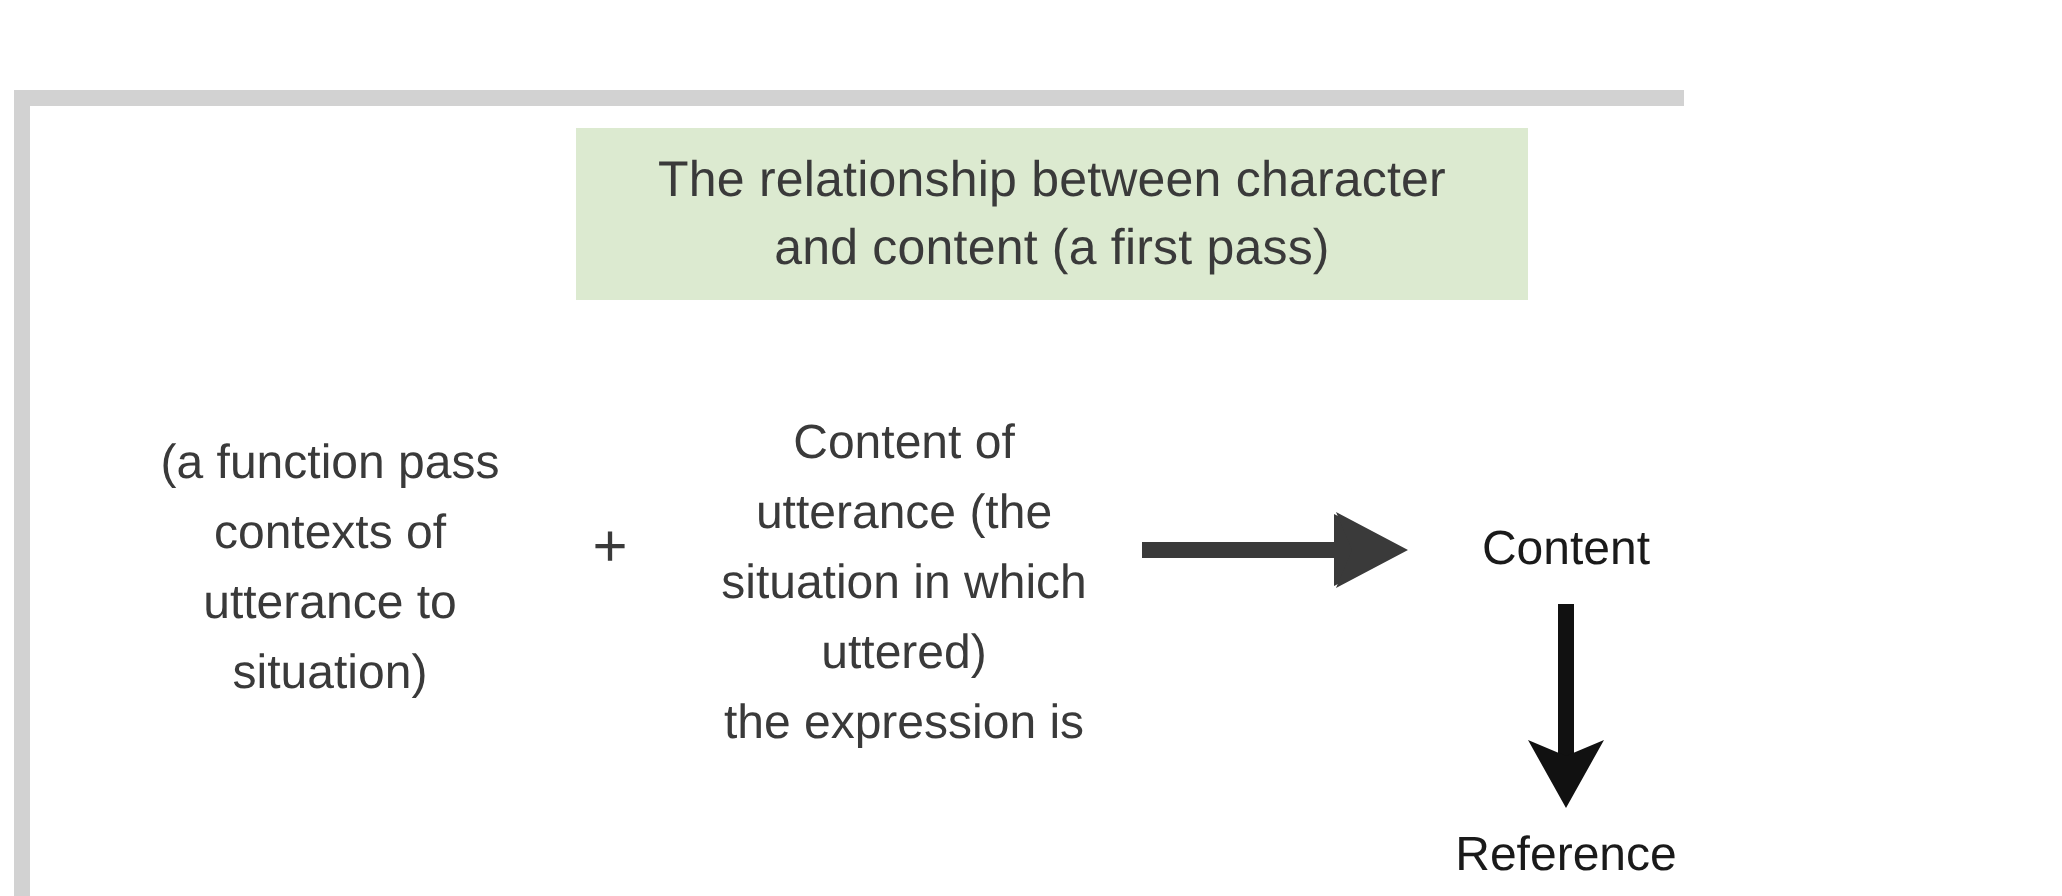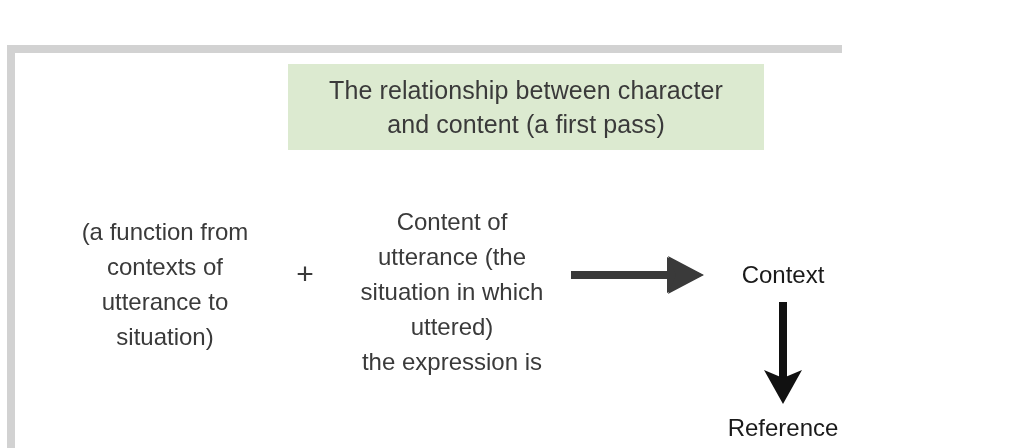--- a/index.html
+++ b/index.html
@@ -121,21 +121,21 @@
   <div id="figure-frame"></div>
 
   <div id="title-banner">
     <div class="title-text">
       <span class="line-item">The relationship between character</span>
       <span class="line-item">and content (a first pass)</span>
     </div>
   </div>
 
   <div class="text-block" id="character-block">
-    <span class="line-item">(a function from</span>
+    <span class="line-item">(a function pass</span>
     <span class="line-item">contexts of</span>
     <span class="line-item">utterance to</span>
     <span class="line-item">situation)</span>
   </div>
 
   <div id="plus-sign">+</div>
 
   <div class="text-block" id="context-block">
     <span class="line-item">Content of</span>
     <span class="line-item">utterance (the</span>
@@ -146,21 +146,21 @@
 
   <div id="arrow-right">
     <svg width="136" height="46" viewBox="0 0 136 46" aria-hidden="true">
       <path d="M2,19 L98,19 L98,5 L134,23 L98,41 L98,27 L2,27 Z
                M98,5 L134,23 L98,41 L105,23 Z" fill="#3a3a3a"></path>
       <rect x="2" y="19" width="100" height="8" fill="#3a3a3a"></rect>
       <path d="M99,4 L135,23 L99,42 L107,23 Z" fill="#3a3a3a"></path>
     </svg>
   </div>
 
-  <div class="node-label" id="content-label">Context</div>
+  <div class="node-label" id="content-label">Content</div>
 
   <div id="arrow-down">
     <svg width="46" height="106" viewBox="0 0 46 106" aria-hidden="true">
       <rect x="19" y="2" width="8" height="76" fill="#111111"></rect>
       <path d="M4,70 L23,104 L42,70 L23,78 Z" fill="#111111"></path>
     </svg>
   </div>
 
   <div class="node-label" id="reference-label">Reference</div>
 

